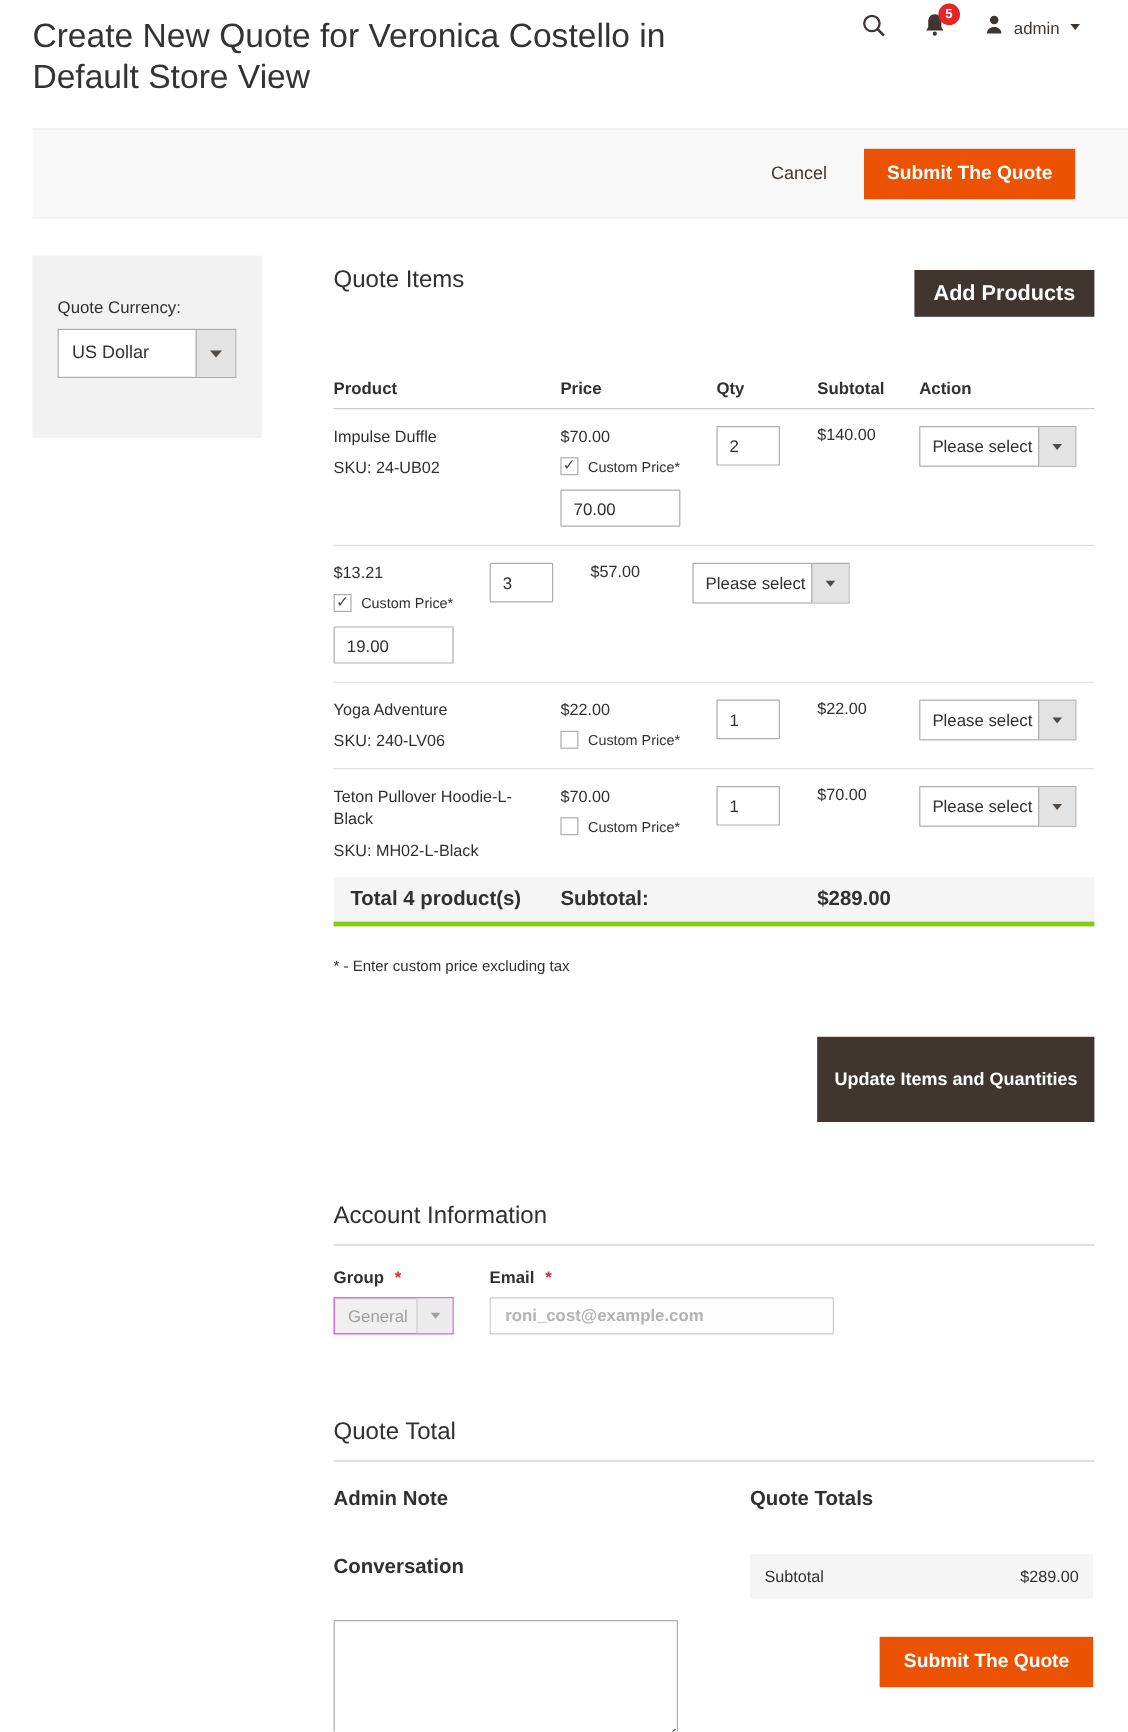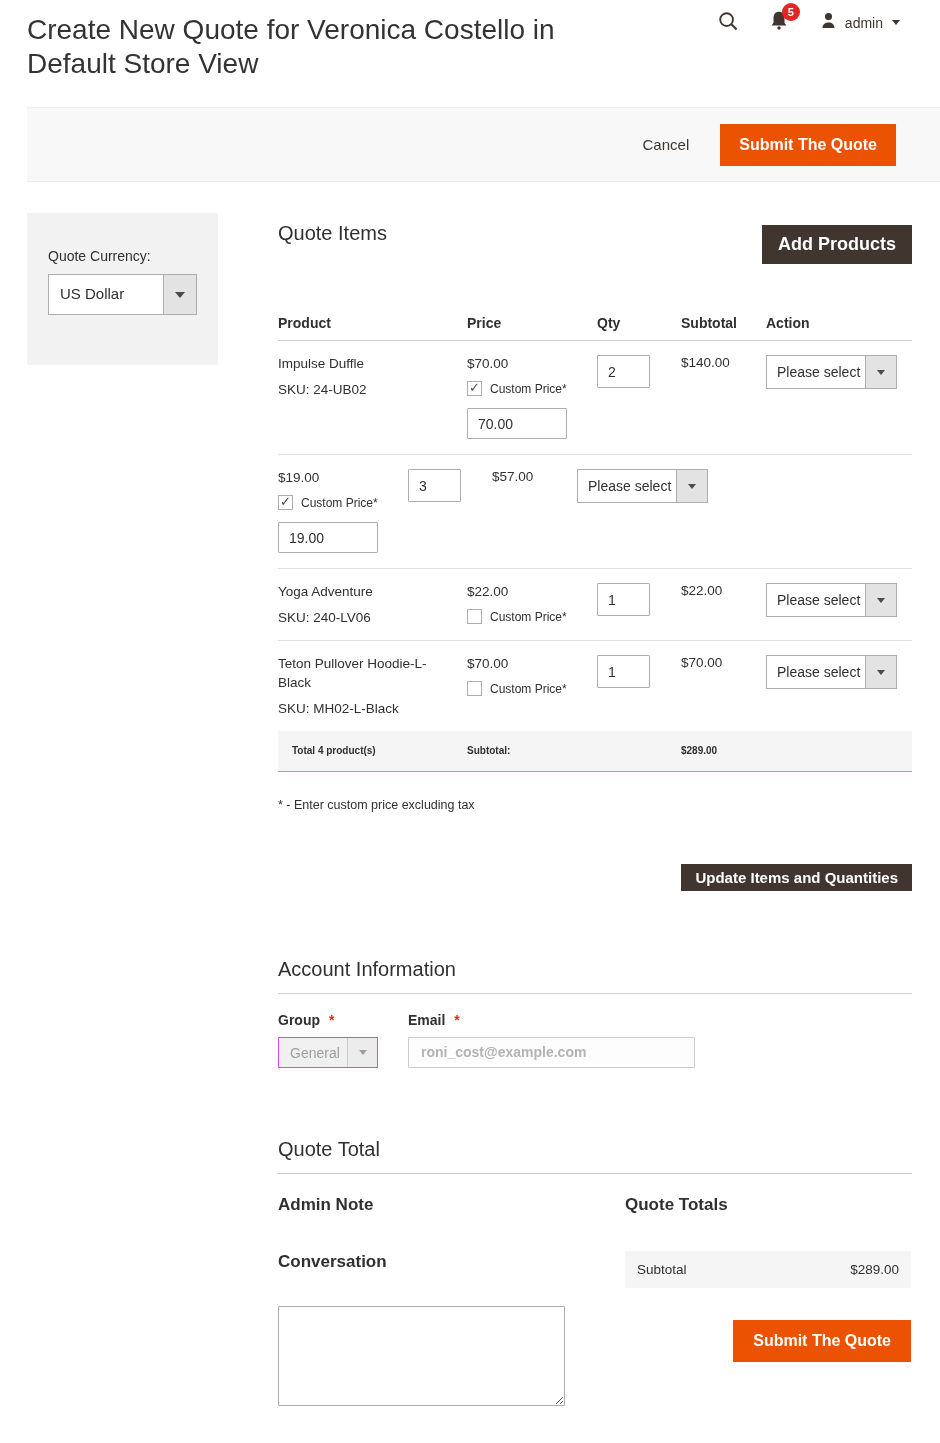--- a/index.html
+++ b/index.html
@@ -113,30 +113,30 @@
     width: 53px; height: 33px; border: 1px solid #adadad; border-radius: 1px;
     padding: 0 0 0 10px; font-family: inherit; font-size: 14px; color: #303030; background: #fff;
   }
   .mini-select { display: flex; width: 131px; height: 34px; border: 1px solid #adadad; background: #fff; }
   .ms-text { flex: 1; font-size: 14px; padding: 8px 16px 0 10px; white-space: nowrap; overflow: hidden; }
   .ms-arrow { width: 31px; flex: none; background: #e3e3e3; border-left: 1px solid #adadad; display: flex; align-items: center; justify-content: center; cursor: pointer; }
   .ms-arrow .tri { border-top-width: 5px; border-left-width: 4px; border-right-width: 4px; }
 
   .totals-bar {
     display: flex; align-items: center; background: #f5f5f5;
-    border-bottom: 1px solid #84cc16; height: 41px;
-    font-size: 10px; font-weight: 700;
+    border-bottom: 4px solid #84cc16; height: 41px;
+    font-size: 17px; font-weight: 700;
   }
   .totals-bar .c1 { width: 189px; padding-left: 14px; }
   .totals-bar .c2 { width: 214px; }
   .totals-bar .c3 { width: 146px; }
 
   .footnote { margin-top: 26px; font-size: 12.5px; color: #303030; }
   .update-row { display: flex; justify-content: flex-end; margin-top: 52px; }
-  .update-row .btn-dark { padding: 5px 14px; font-size: 15px; }
+  .update-row .btn-dark { padding: 27px 14px; font-size: 15px; }
 
   
   .account-section { margin-top: 67px; }
   .titled { padding-bottom: 12px; border-bottom: 1px solid #ccc; }
   .form-row { display: flex; gap: 30px; margin-top: 18px; }
   .field-label { display: flex; gap: 9px; font-size: 14px; font-weight: 700; margin-bottom: 9px; }
   .req { color: #e02b27; }
   .select-disabled { width: 100px; height: 31px; margin-top: 0; border: 1px solid #d946ef; background: #f0f0f0; display: flex; }
   .select-disabled .select-text { font-size: 14px; padding: 7px 0 0 11px; color: #9e9e9e; }
   .select-disabled .select-arrow { width: 30px; background: #ececec; border-left: 1px solid #ccc; }
@@ -257,21 +257,21 @@
             <span class="ms-text">Please select</span>
             <span class="ms-arrow">
                 <span class="tri"></span>
               </span>
           </div>
         </div>
       </div>
 
       <div class="t-row">
         <div class="col-price">
-          <div class="price-value">$19.00</div>
+          <div class="price-value">$13.21</div>
           <div class="custom-price">
             <span class="checkbox checked"></span>
             <span class="custom-price-label">Custom Price*</span>
           </div>
           <input class="price-input" value="19.00" style="">
         </div>
         <div class="col-qty">
           <input class="qty-input" value="3" style="">
         </div>
         <div class="col-subtotal">$57.00</div>

